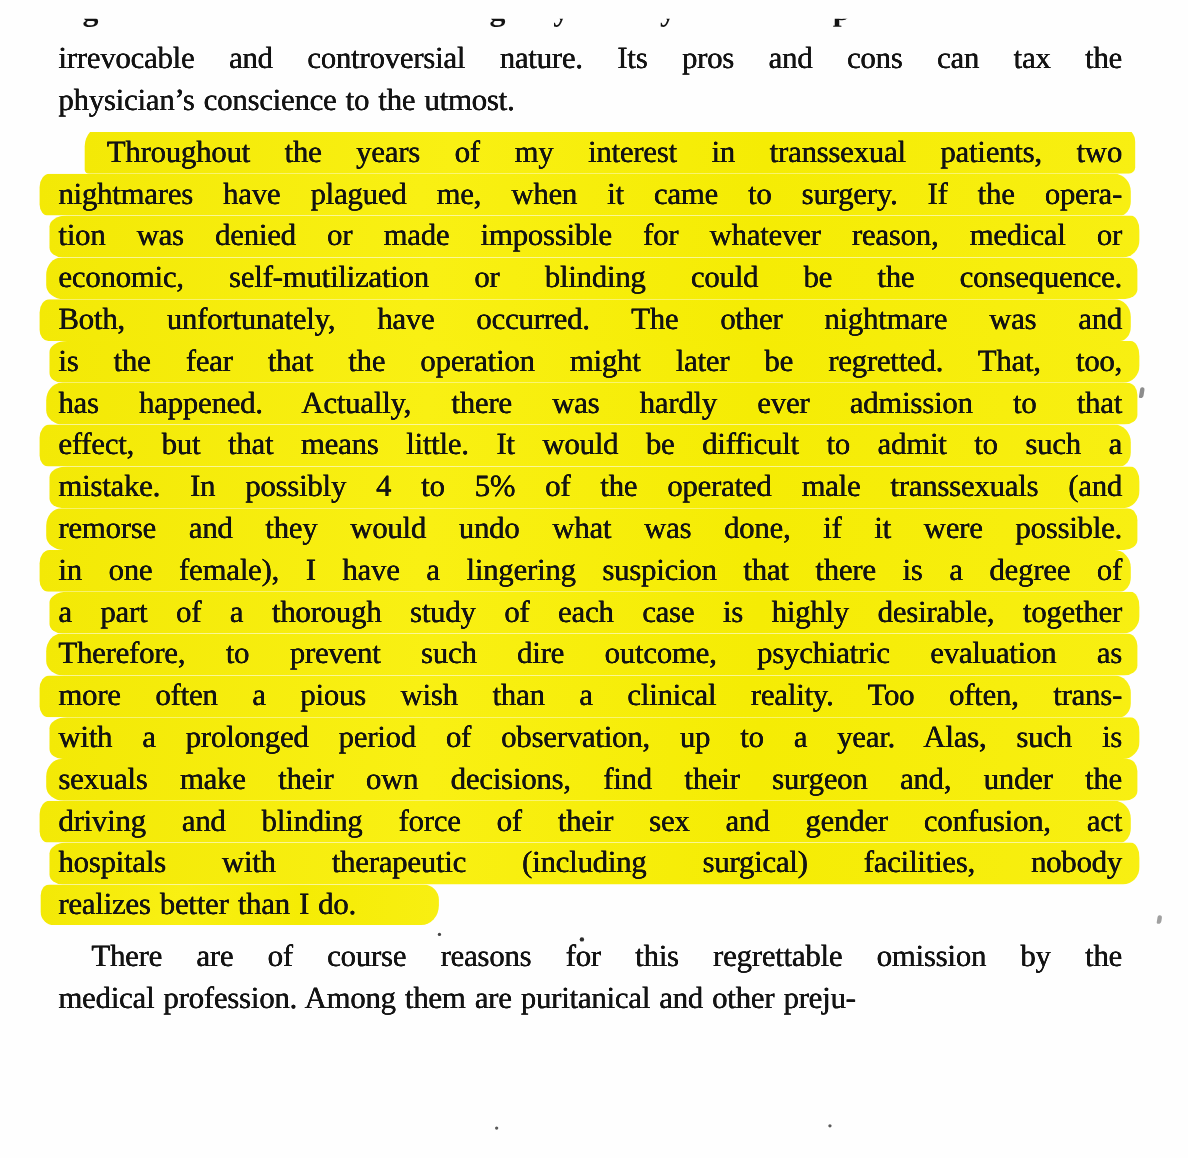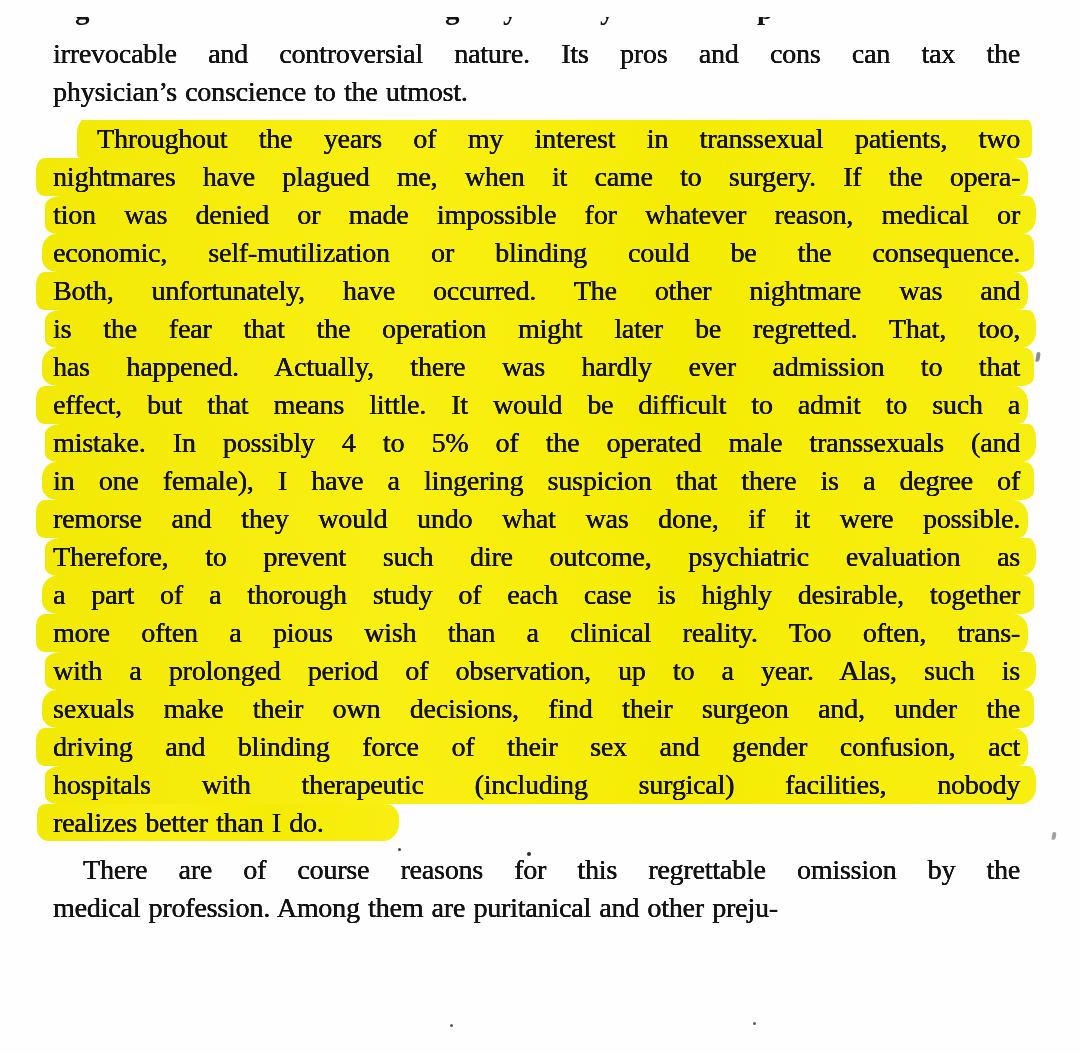--- a/index.html
+++ b/index.html
@@ -95,24 +95,24 @@
     <div class="para hl">
       <div class="line ind">Throughout the years of my interest in transsexual patients, two</div>
       <div class="line">nightmares have plagued me, when it came to surgery. If the opera-</div>
       <div class="line">tion was denied or made impossible for whatever reason, medical or</div>
       <div class="line">economic, self-mutilization or blinding could be the consequence.</div>
       <div class="line">Both, unfortunately, have occurred. The other nightmare was and</div>
       <div class="line">is the fear that the operation might later be regretted. That, too,</div>
       <div class="line">has happened. Actually, there was hardly ever admission to that</div>
       <div class="line">effect, but that means little. It would be difficult to admit to such a</div>
       <div class="line">mistake. In possibly 4 to 5% of the operated male transsexuals (and</div>
+      <div class="line">remorse and they would undo what was done, if it were possible.</div>
       <div class="line">in one female), I have a lingering suspicion that there is a degree of</div>
-      <div class="line">remorse and they would undo what was done, if it were possible.</div>
+      <div class="line">a part of a thorough study of each case is highly desirable, together</div>
       <div class="line">Therefore, to prevent such dire outcome, psychiatric evaluation as</div>
-      <div class="line">a part of a thorough study of each case is highly desirable, together</div>
       <div class="line">more often a pious wish than a clinical reality. Too often, trans-</div>
       <div class="line">with a prolonged period of observation, up to a year. Alas, such is</div>
       <div class="line">sexuals make their own decisions, find their surgeon and, under the</div>
       <div class="line">driving and blinding force of their sex and gender confusion, act</div>
       <div class="line">hospitals with therapeutic (including surgical) facilities, nobody</div>
       <div class="line flush">realizes better than I do.</div>
     </div>
 
     <div class="para closing">
       <div class="line ind2">There are of course reasons for this regrettable omission by the</div>

